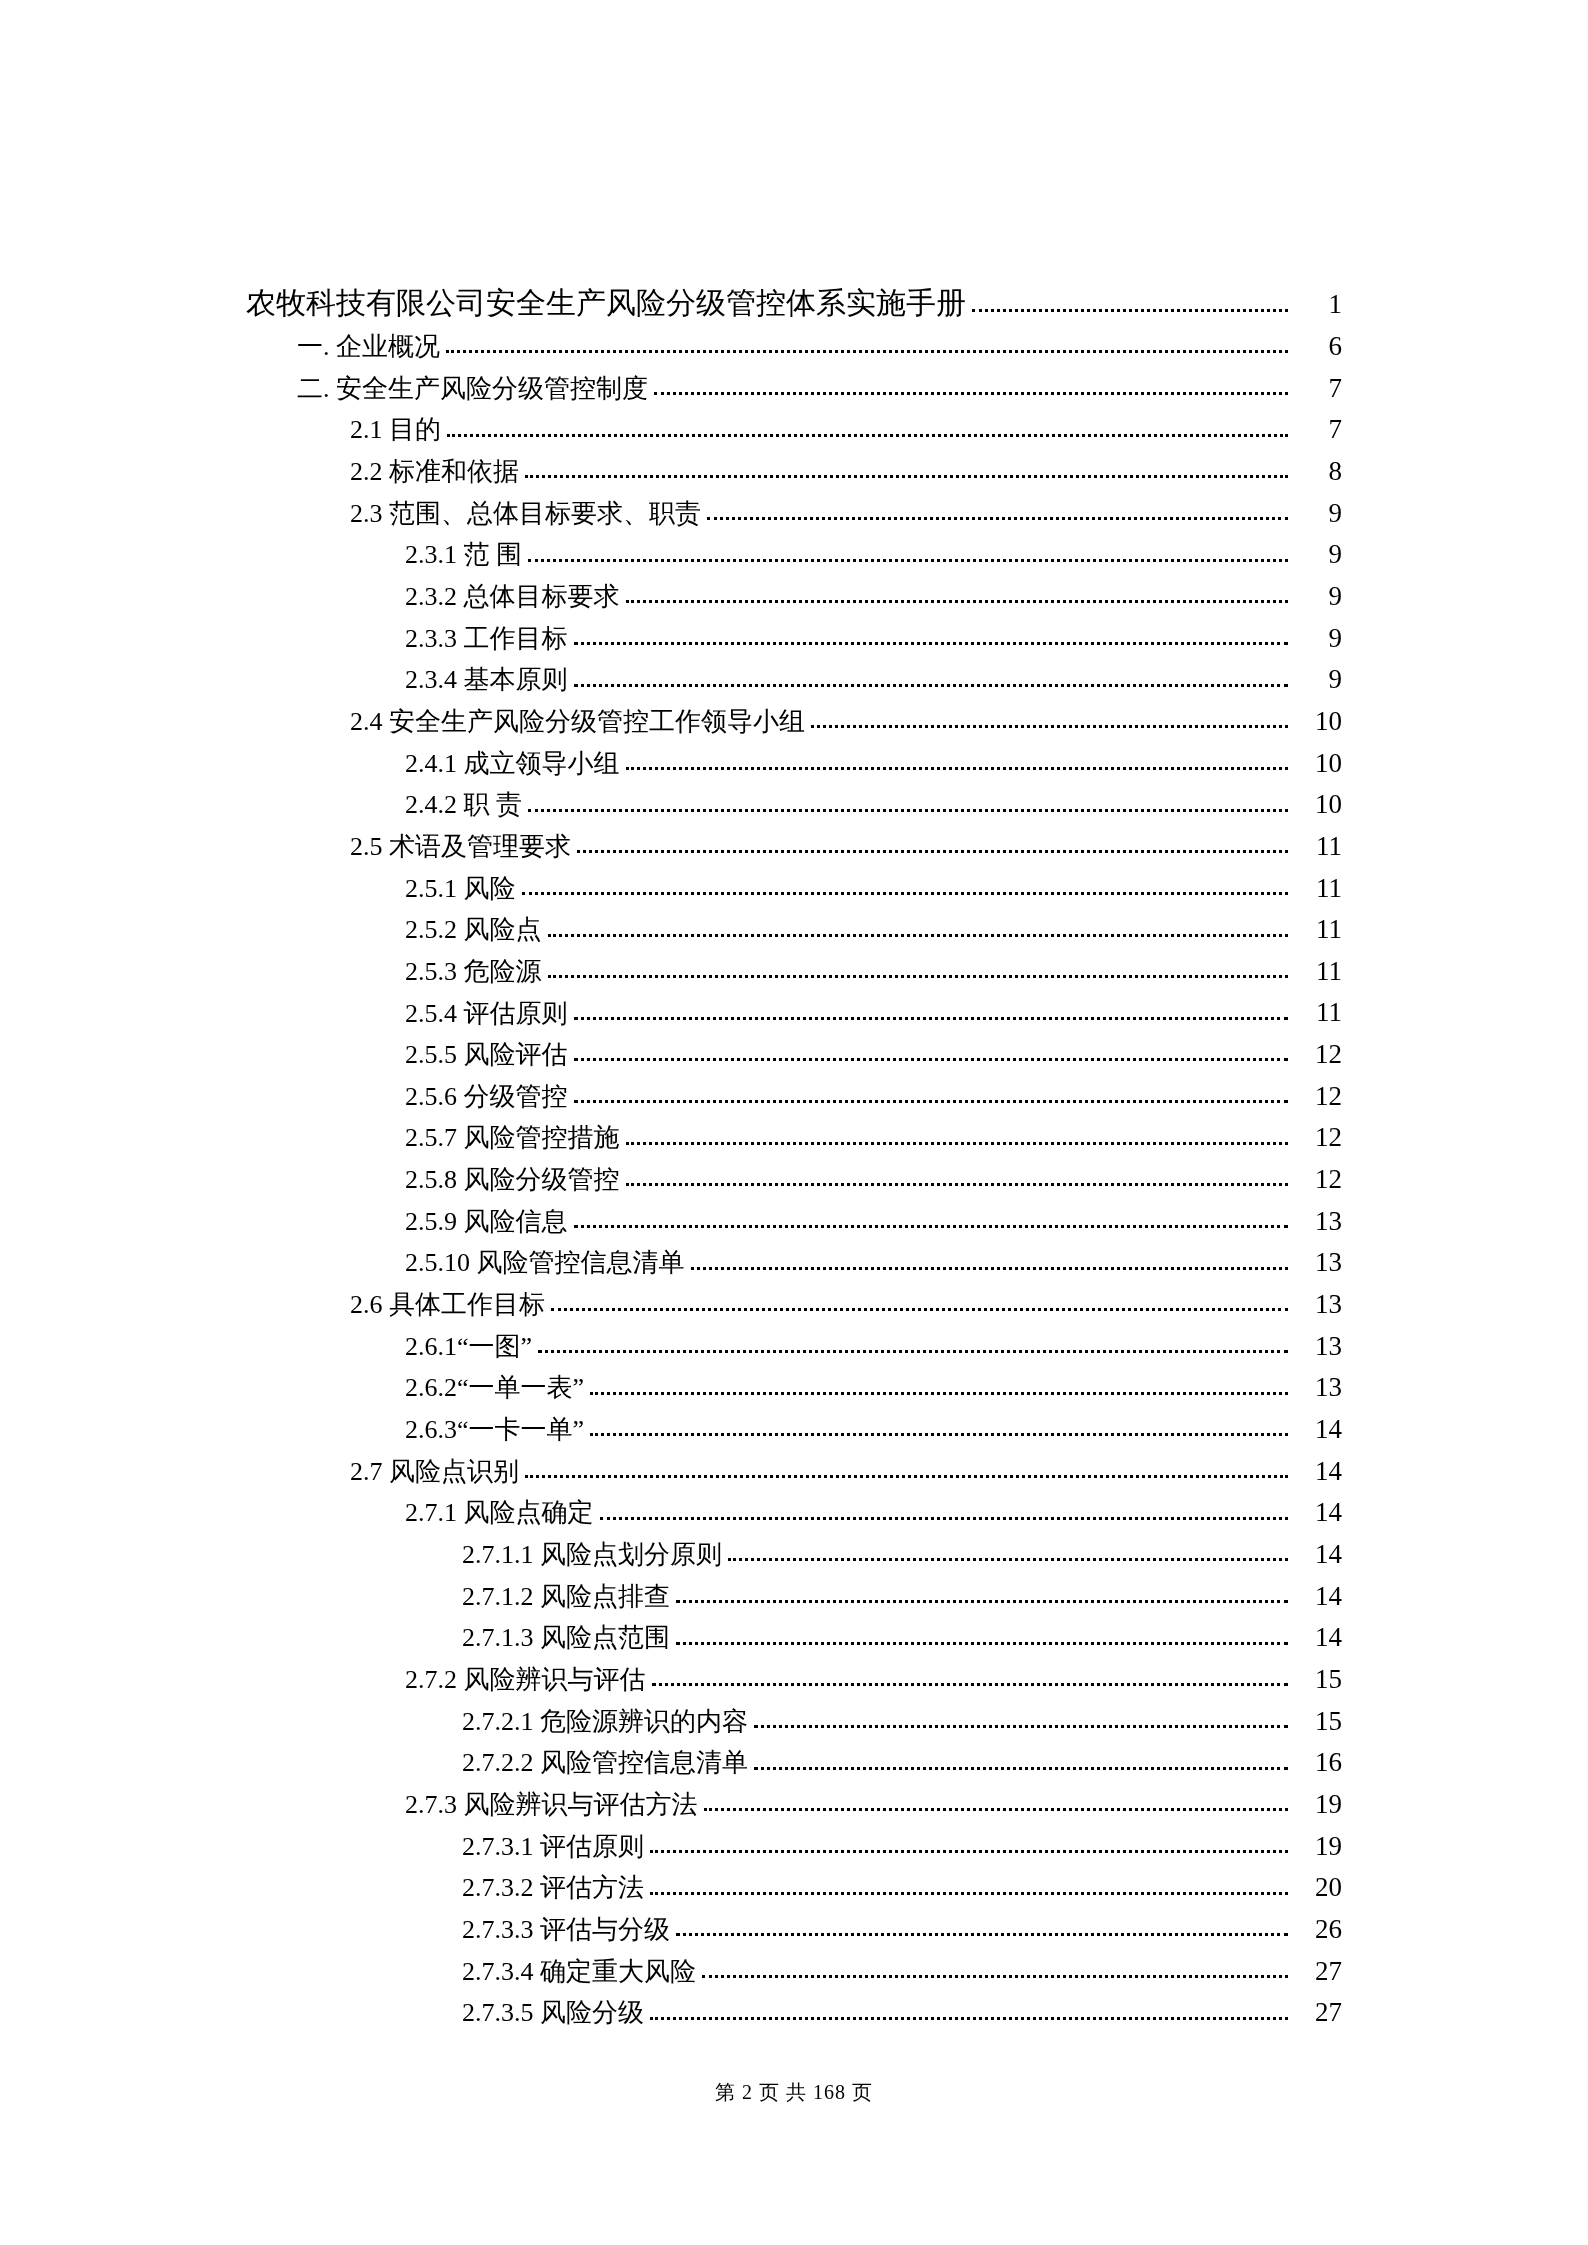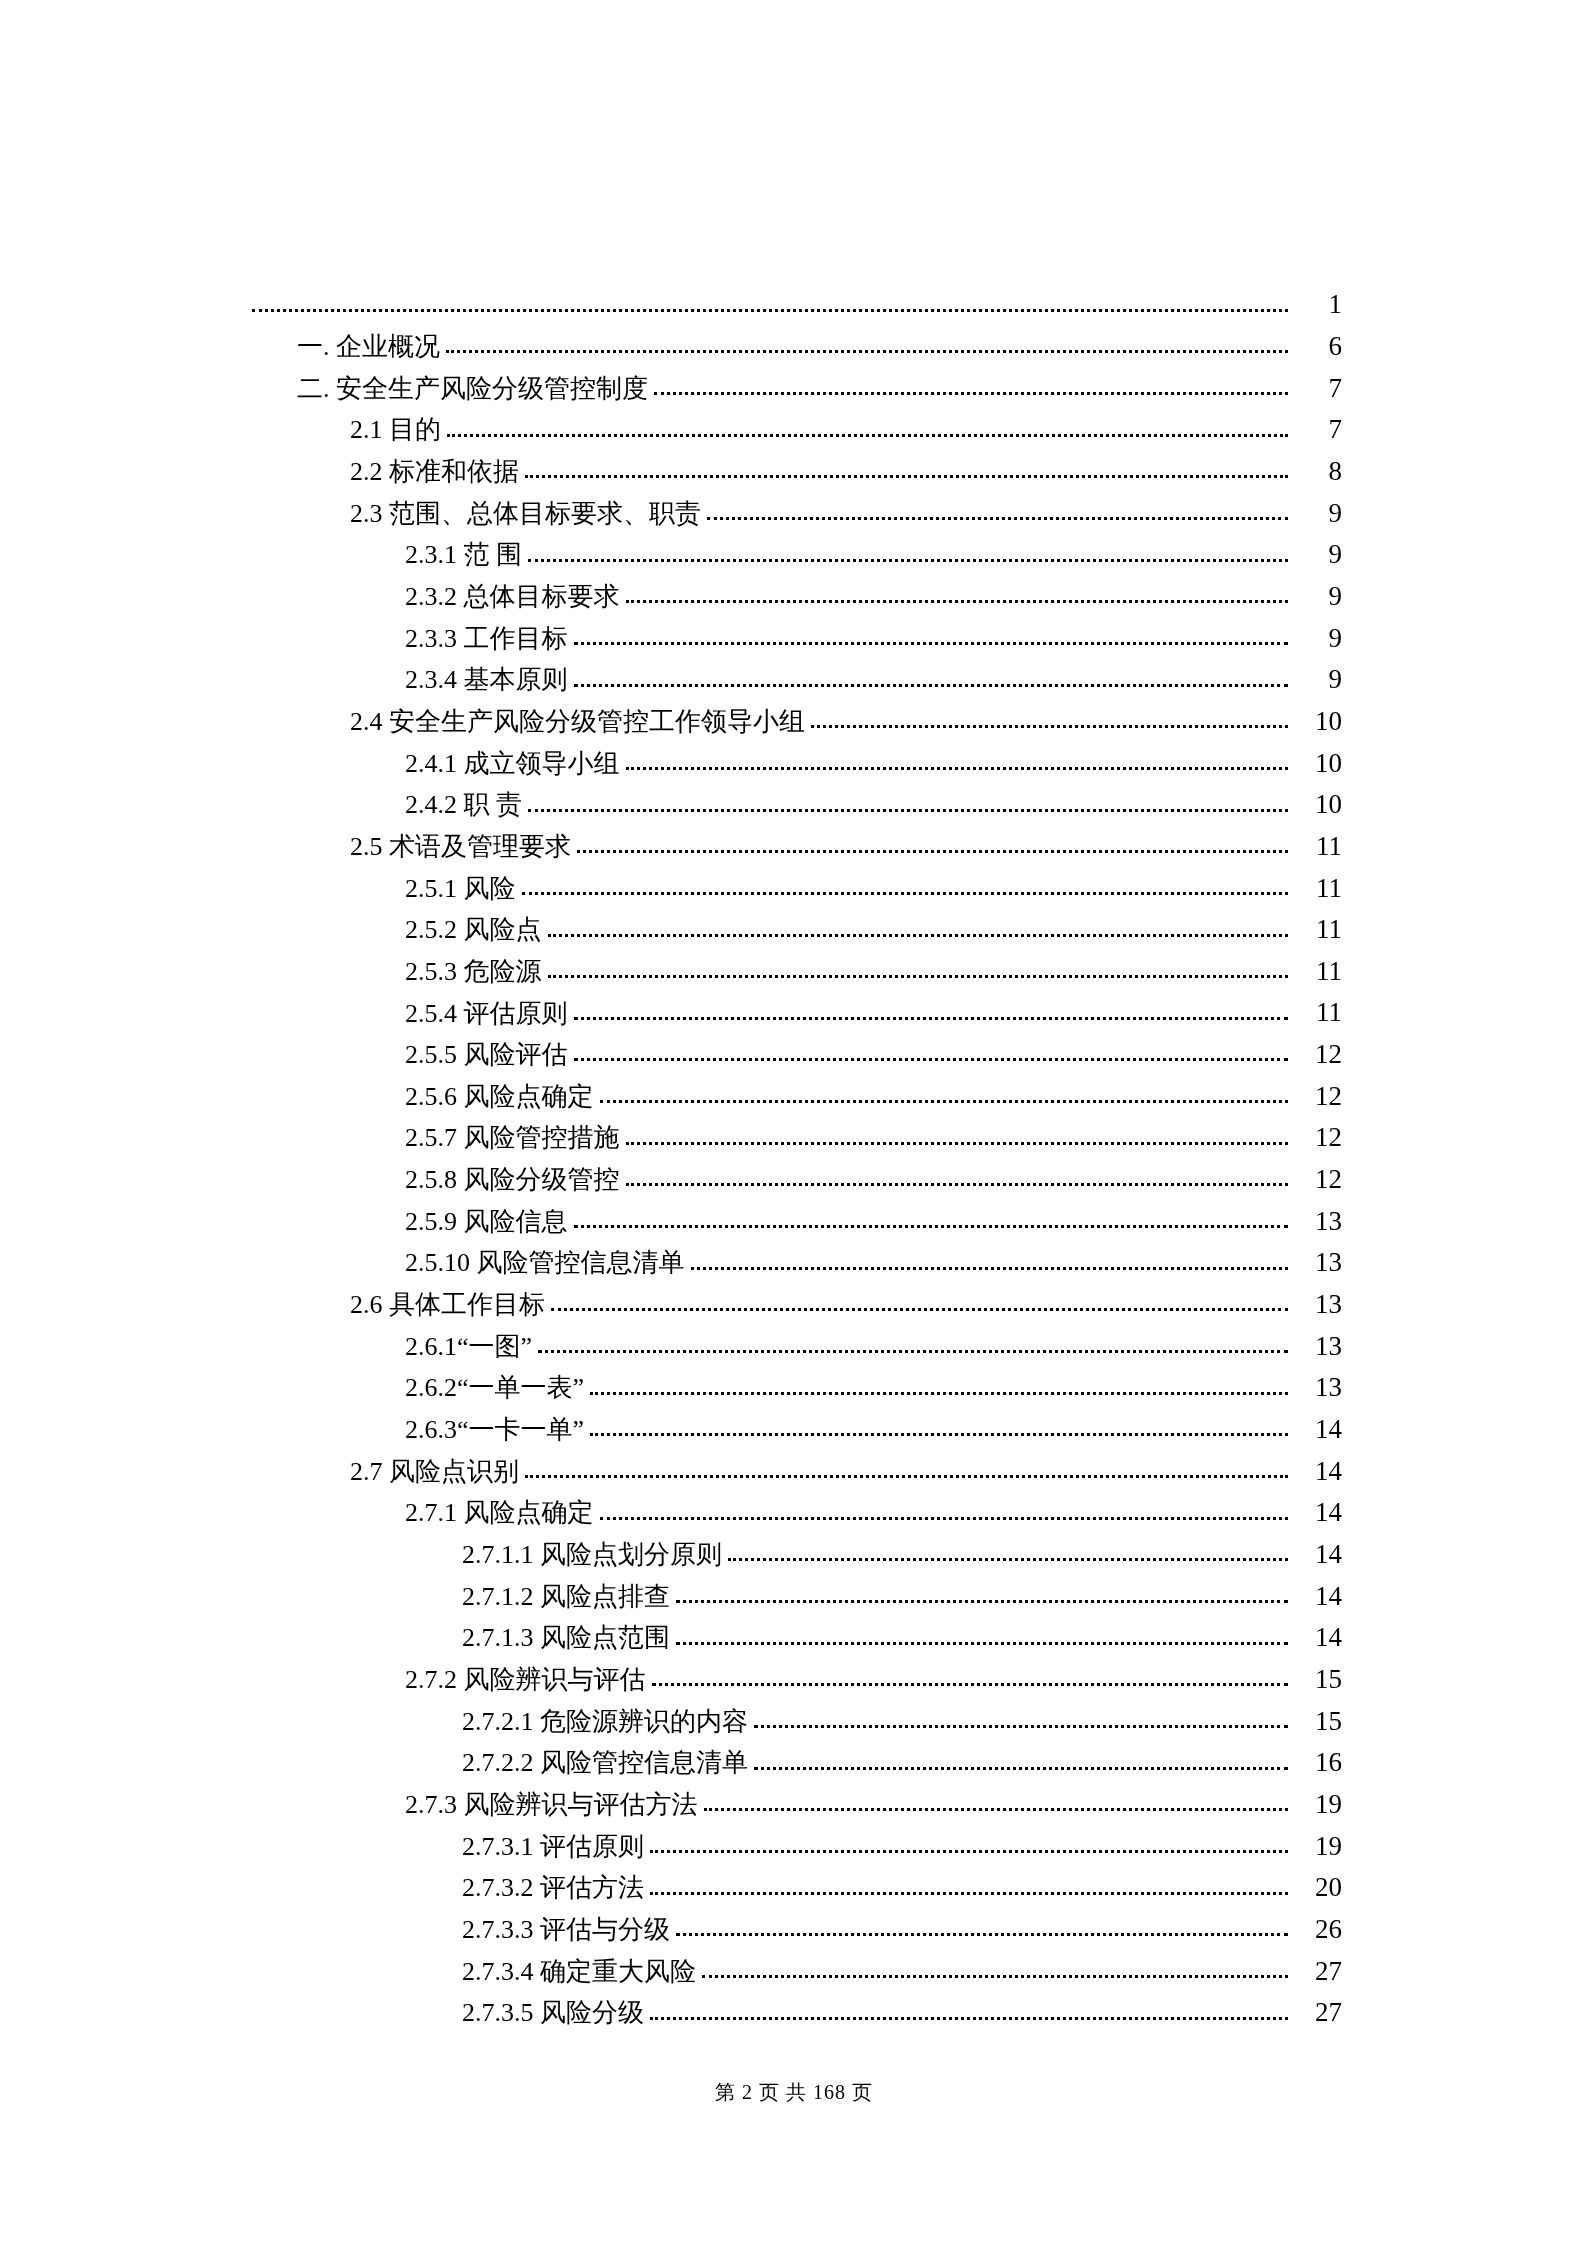--- a/index.html
+++ b/index.html
@@ -71,20 +71,21 @@
     font-size: 20px;
     letter-spacing: 1px;
   }
 </style>
 </head>
 <body>
 
 <div class="page">
   <div class="toc" id="toc-list">
       <div class="toc-row lvl0">
+        <span class="label">农牧科技有限公司安全生产风险分级管控体系实施手册</span>
         <span class="leader"></span>
         <span class="pagenum">1</span>
       </div>
       <div class="toc-row lvl1">
         <span class="label">一. 企业概况</span>
         <span class="leader"></span>
         <span class="pagenum">6</span>
       </div>
       <div class="toc-row lvl1">
         <span class="label">二. 安全生产风险分级管控制度</span>
@@ -165,21 +166,21 @@
         <span class="label">2.5.4 评估原则</span>
         <span class="leader"></span>
         <span class="pagenum">11</span>
       </div>
       <div class="toc-row lvl3">
         <span class="label">2.5.5 风险评估</span>
         <span class="leader"></span>
         <span class="pagenum">12</span>
       </div>
       <div class="toc-row lvl3">
-        <span class="label">2.5.6 风险点确定</span>
+        <span class="label">2.5.6 分级管控</span>
         <span class="leader"></span>
         <span class="pagenum">12</span>
       </div>
       <div class="toc-row lvl3">
         <span class="label">2.5.7 风险管控措施</span>
         <span class="leader"></span>
         <span class="pagenum">12</span>
       </div>
       <div class="toc-row lvl3">
         <span class="label">2.5.8 风险分级管控</span>

